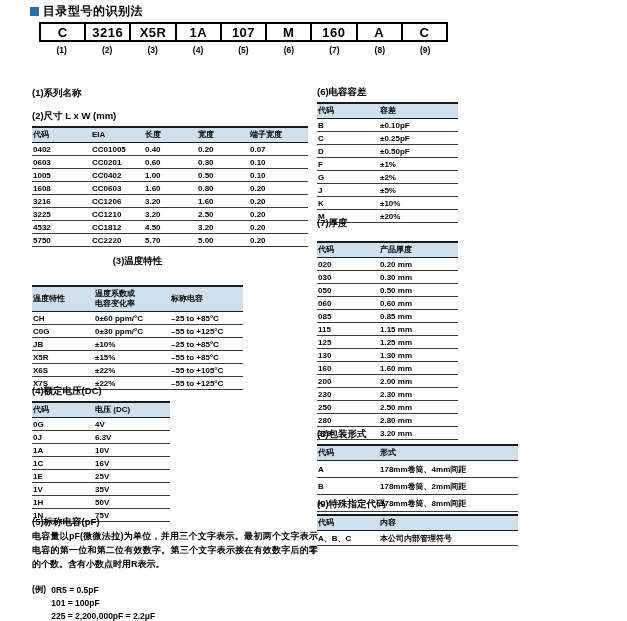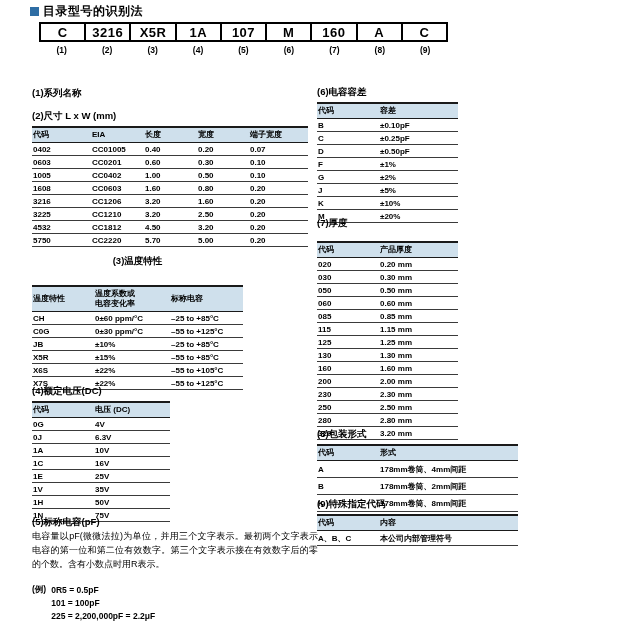--- a/index.html
+++ b/index.html
@@ -34,21 +34,21 @@
   table.dtable th{
     background:var(--header-bg,#cfe0ec);text-align:left;font-weight:bold;
     padding:2px 0 2px 1px;border-bottom:1px solid #1a1a1a;vertical-align:middle;
     white-space:pre-line;line-height:1.25;}
   table.dtable td{
     padding:1.5px 0 1.5px 1px;border-bottom:1px solid #3a3a3a;
     white-space:nowrap;font-weight:600;}
   table.roomy td{padding:2.5px 0 2.5px 1px;}
 
   
-  .para{margin:0;font-size:9px;line-height:14px;text-align:justify;font-weight:400;}
+  .para{margin:0;font-size:9px;line-height:14px;text-align:justify;font-weight:700;}
   .examples{display:flex;gap:5px;font-size:8.5px;font-weight:600;}
   .ex-lines > div{line-height:13px;}
 </style>
 </head>
 <body>
 
 <div class="abs page-title">
   <span class="title-square"></span>
   <span>目录型号的识别法</span>
 </div>

